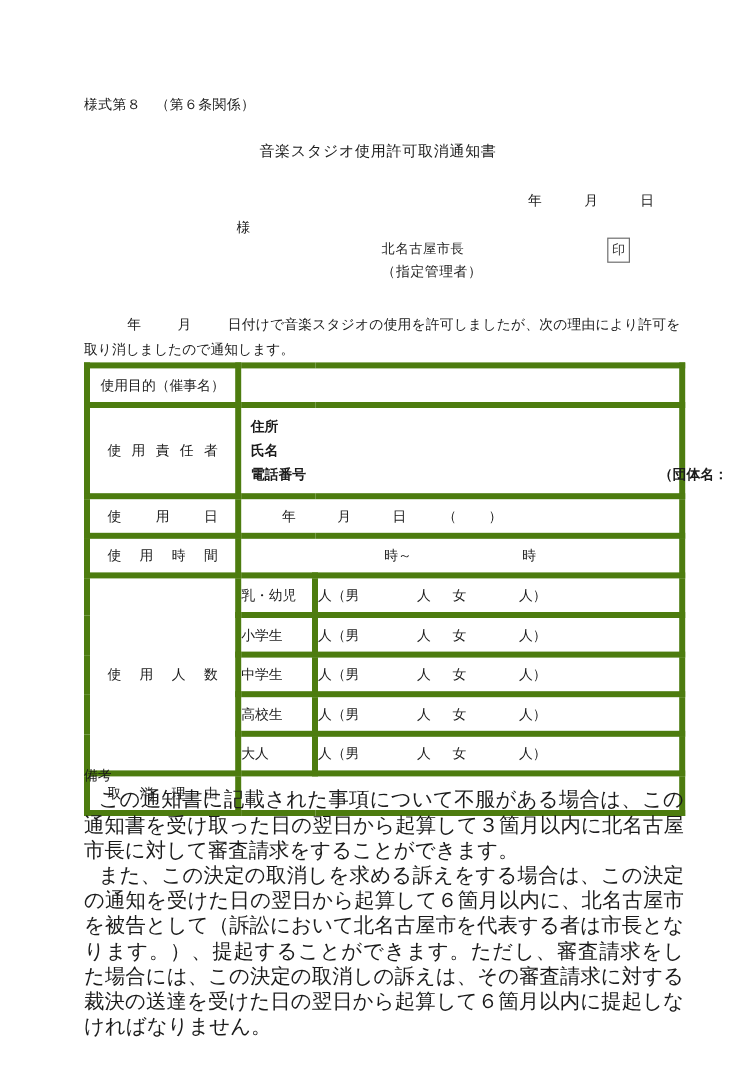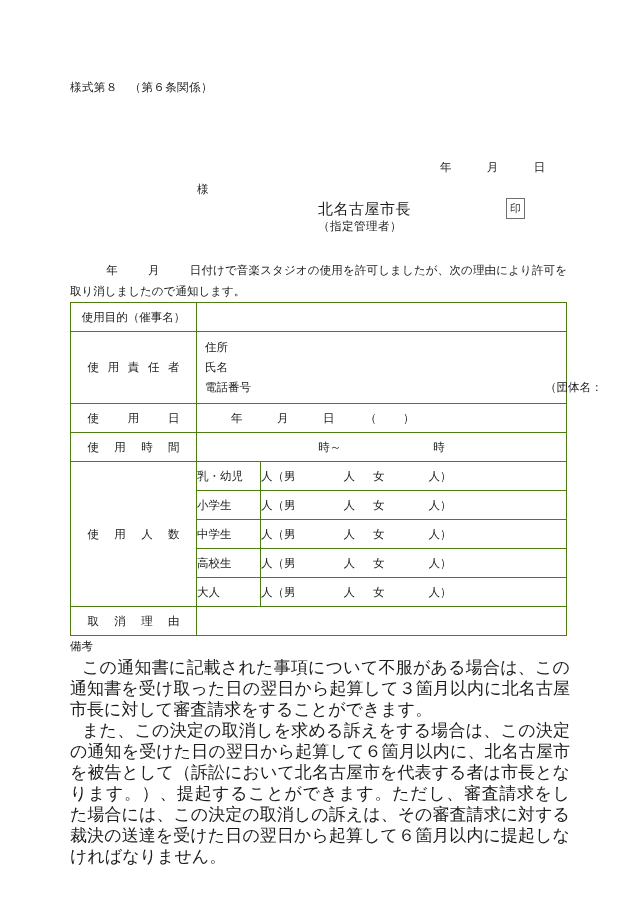--- a/index.html
+++ b/index.html
@@ -62,21 +62,21 @@
     left: 197px;
     top: 182px;
     font-size: 11.5px;
   }
 
   
   .issuer {
     position: absolute;
     left: 318px;
     top: 200px;
-    font-size: 15px;
+    font-size: 11px;
     letter-spacing: 0.5px;
     white-space: nowrap;
   }
   .issuer-sub {
     position: absolute;
     left: 318px;
     top: 219px;
     font-size: 11.5px;
     letter-spacing: 0.5px;
     white-space: nowrap;
@@ -111,21 +111,21 @@
   table.form-table {
     position: absolute;
     left: 70px;
     top: 302px;
     width: 496px;
     border-collapse: collapse;
     table-layout: fixed;
     font-size: 11.5px;
   }
   table.form-table td {
-    border: 1px solid #4d7c0f;
+    border: 5px solid #4d7c0f;
     padding: 0;
     vertical-align: middle;
   }
 
   
   .lbl {
     text-align: center;
     white-space: nowrap;
   }
   .lbl-spread {
@@ -143,20 +143,21 @@
   .cell-h28 { height: 28px; }
 
   
   .resp-lines {
     padding: 5px 0 6px 8px;
     line-height: 20px;
   }
   .resp-row {
     position: relative;
     height: 20px;
+    font-weight: bold;
   }
   .resp-group {
     position: absolute;
     left: 340px;
     top: 0;
     white-space: nowrap;
   }
   .resp-group .paren-gap { display: inline-block; width: 76px; }
 
   
@@ -210,20 +211,21 @@
     text-indent: 12px;
   }
 </style>
 </head>
 <body>
 
 <div class="page">
 
   <div class="form-no">様式第８　（第６条関係）</div>
 
+  <div class="doc-title">音楽スタジオ使用許可取消通知書</div>
 
   <div class="date-line">
     <span>年</span>
     <span class="gap"></span>
     <span>月</span>
     <span class="gap"></span>
     <span>日</span>
   </div>
 
   <div class="addressee">様</div>

